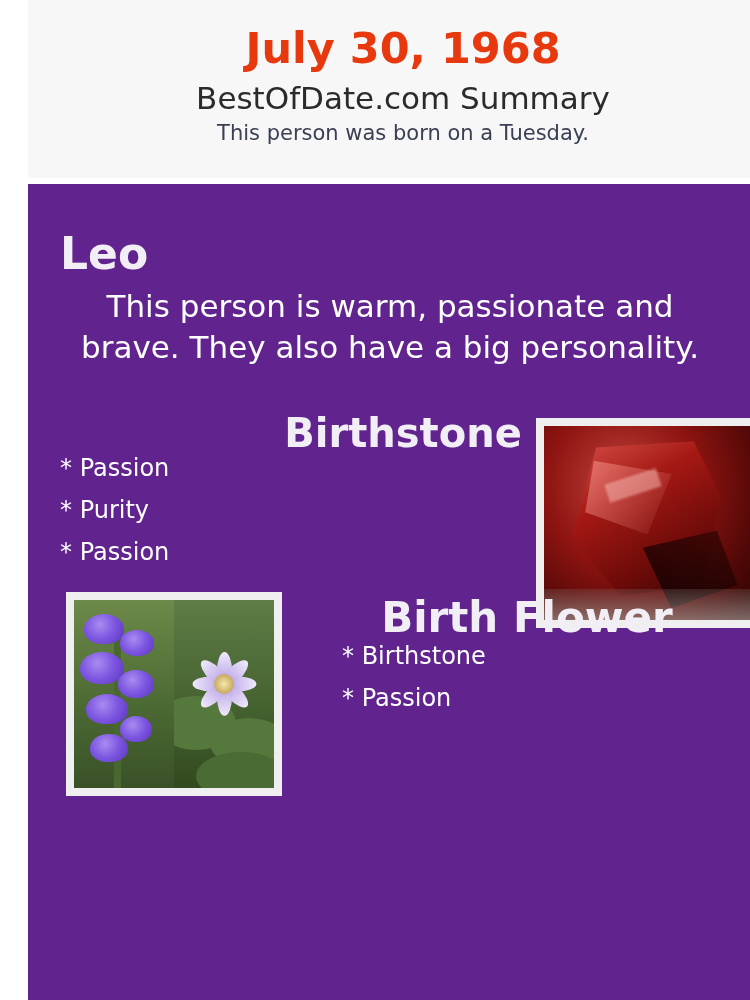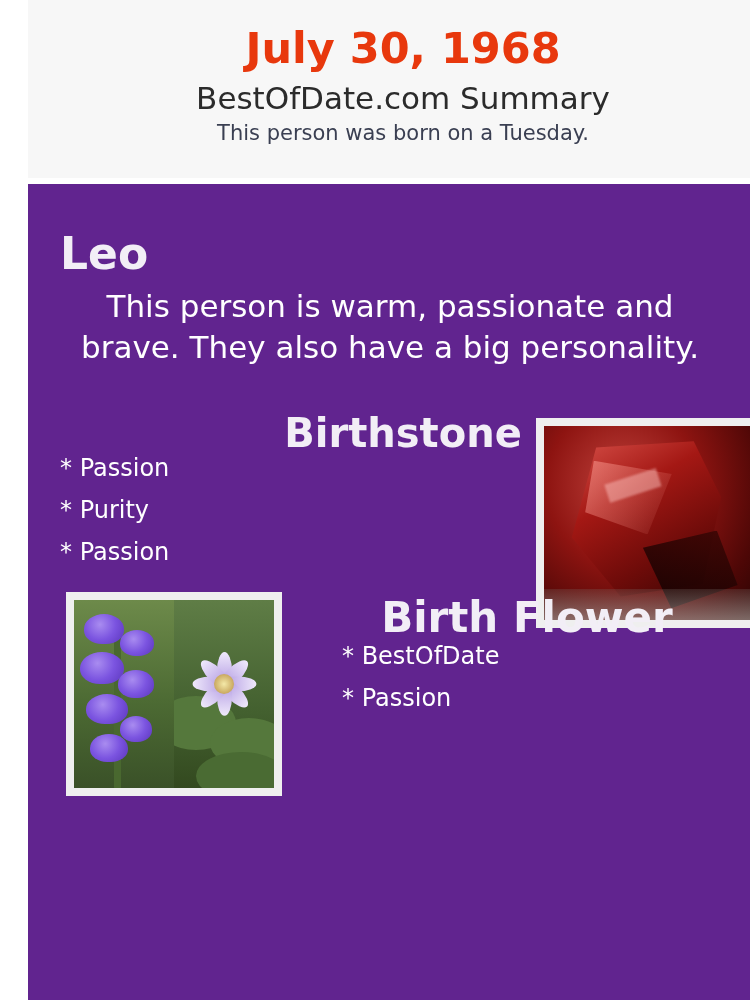--- a/index.html
+++ b/index.html
@@ -357,19 +357,19 @@
               <div class="lp" style="transform:rotate(270deg)"></div>
               <div class="lp" style="transform:rotate(315deg)"></div>
               <div class="lc"></div>
             </div>
           </div>
         </div>
       </div>
 
       <div class="flower-text">
         <div class="flower-title">Birth Flower</div>
-        <div class="flower-bullet">* BestOfDate</div>
+        <div class="flower-bullet">* Birthstone</div>
         <div class="flower-bullet">* Passion</div>
       </div>
     </div>
 
   </div>
 </div>
 
 </body></html>

